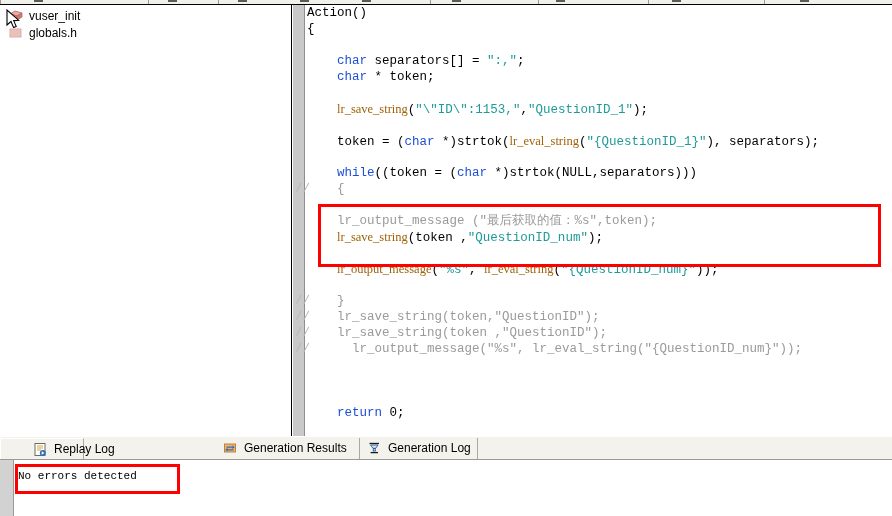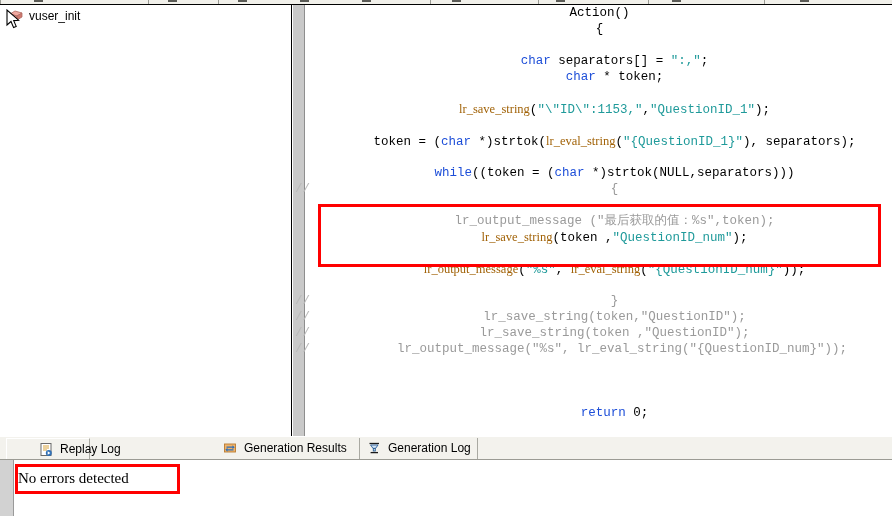--- a/index.html
+++ b/index.html
@@ -101,21 +101,20 @@
   }
 
   
   .editor-pane {
     position: absolute;
     left: 293px; top: 0;
     width: 599px;
     height: 431px;
     background: #ffffff;
     overflow: hidden;
-    text-align: center;
   }
   .editor-gutter {
     position: absolute;
     left: 0; top: 0;
     width: 12px; height: 431px;
     background: #c9c9c9;
     border-right: 1px solid #8e8e8e;
     box-sizing: border-box;
   }
   .code {
@@ -207,22 +206,22 @@
     position: absolute;
     left: 0; top: 0;
     width: 14px; height: 56px;
     background: #d2d2d2;
     border-right: 1px solid #9a9a9a;
     box-sizing: border-box;
   }
   .log-line {
     position: absolute;
     left: 18px; top: 10px;
-    font-family: Liberation Serif, serif;
-    font-size: 15px;
+    font-family: Liberation Mono, monospace;
+    font-size: 11px;
     color: #000;
     white-space: pre;
   }
   .log-highlight {
     position: absolute;
     left: 15px; top: 464px;
     width: 165px; height: 30px;
     border: 3px solid #ff0000;
     box-sizing: border-box;
     z-index: 6;
@@ -262,41 +261,52 @@
             <polygon points="2,5 7,2 14,4 9,7" fill="#f0a9a0" stroke="#b06a62" stroke-width="0.8"></polygon>
             <polygon points="2,5 9,7 9,11 2,9" fill="#e08e84" stroke="#b06a62" stroke-width="0.8"></polygon>
             <polygon points="9,7 14,4 14,8 9,11" fill="#d07a70" stroke="#b06a62" stroke-width="0.8"></polygon>
           </svg>
         </span>
         <span class="lbl">vuser_init</span>
       </div>
 
 
 
+      <div class="tree-item">
+        <span class="ic">
+          <svg class="ic-file" width="16" height="14" viewBox="0 0 16 14">
+            <rect x="2" y="3" width="11" height="8" fill="#f3cfcb" stroke="#cf9a94" stroke-width="0.8"></rect>
+            <line x1="3" y1="5" x2="12" y2="5" stroke="#e0a8a2" stroke-width="0.8"></line>
+            <line x1="3" y1="7" x2="12" y2="7" stroke="#e0a8a2" stroke-width="0.8"></line>
+            <line x1="3" y1="9" x2="12" y2="9" stroke="#e0a8a2" stroke-width="0.8"></line>
+          </svg>
+        </span>
+        <span class="lbl">globals.h</span>
+      </div>
 
     </div>
 
     <span class="cursor">
       <svg width="16" height="22" viewBox="0 0 16 22">
         <polygon points="1,1 1,16 5,12.5 7.6,18.6 10.2,17.4 7.7,11.6 12.6,11.2" fill="#ffffff" stroke="#000000" stroke-width="1.1" stroke-linejoin="miter"></polygon>
       </svg>
     </span>
   </div>
 
   <div class="editor-pane">
     <div class="editor-gutter"></div>
     <div class="code" id="code-body"><div class="ln"><span class="pln">Action()</span></div><div class="ln"><span class="pln">{</span></div><div class="ln"><span class="pln"></span></div><div class="ln"><span class="pln">    </span><span class="kw">char</span><span class="pln"> separators[] = </span><span class="str">":,"</span><span class="pln">;</span></div><div class="ln"><span class="pln">    </span><span class="kw">char</span><span class="pln"> * token;</span></div><div class="ln"><span class="pln"></span></div><div class="ln"><span class="pln">    </span><span class="fn">lr_save_string</span><span class="pln">(</span><span class="str">"\"ID\":1153,"</span><span class="pln">,</span><span class="str">"QuestionID_1"</span><span class="pln">);</span></div><div class="ln"><span class="pln"></span></div><div class="ln"><span class="pln">    token = (</span><span class="kw">char</span><span class="pln"> *)strtok(</span><span class="fn">lr_eval_string</span><span class="pln">(</span><span class="str">"{QuestionID_1}"</span><span class="pln">), separators);</span></div><div class="ln"><span class="pln"></span></div><div class="ln"><span class="pln">    </span><span class="kw">while</span><span class="pln">((token = (</span><span class="kw">char</span><span class="pln"> *)strtok(NULL,separators)))</span></div><div class="ln"><span class="cmark">//</span><span class="cmt">    {</span></div><div class="ln"><span class="pln"></span></div><div class="ln"><span class="cmt">    lr_output_message ("最后获取的值：%s",token);</span></div><div class="ln"><span class="pln">    </span><span class="fn">lr_save_string</span><span class="pln">(token ,</span><span class="str">"QuestionID_num"</span><span class="pln">);</span></div><div class="ln"><span class="pln"></span></div><div class="ln"><span class="pln">    </span><span class="fn">lr_output_message</span><span class="pln">(</span><span class="str">"%s"</span><span class="pln">, </span><span class="fn">lr_eval_string</span><span class="pln">(</span><span class="str">"{QuestionID_num}"</span><span class="pln">));</span></div><div class="ln"><span class="pln"></span></div><div class="ln"><span class="cmark">//</span><span class="cmt">    }</span></div><div class="ln"><span class="cmark">//</span><span class="cmt">    lr_save_string(token,"QuestionID");</span></div><div class="ln"><span class="cmark">//</span><span class="cmt">    lr_save_string(token ,"QuestionID");</span></div><div class="ln"><span class="cmark">//</span><span class="cmt">      lr_output_message("%s", lr_eval_string("{QuestionID_num}"));</span></div><div class="ln"><span class="pln"></span></div><div class="ln"><span class="pln"></span></div><div class="ln"><span class="pln"></span></div><div class="ln"><span class="pln">    </span><span class="kw">return</span><span class="pln"> 0;</span></div><div class="ln"><span class="pln"></span></div></div>
     <div class="code-highlight"></div>
   </div>
 
 </div>
 
 <div class="tabbar">
 
-  <div class="tab active" style="left:6px;width:84px;padding-left:32px;">
+  <div class="tab active" style="left:0;width:84px;padding-left:32px;">
     <span class="ticon">
       <svg width="15" height="15" viewBox="0 0 15 15">
         <rect x="2" y="1.5" width="10" height="12" fill="#ffffff" stroke="#6a6a6a" stroke-width="1"></rect>
         <line x1="4" y1="4" x2="10" y2="4" stroke="#d8a33a" stroke-width="1"></line>
         <line x1="4" y1="6" x2="10" y2="6" stroke="#d8a33a" stroke-width="1"></line>
         <line x1="4" y1="8" x2="8" y2="8" stroke="#d8a33a" stroke-width="1"></line>
         <circle cx="9.8" cy="11" r="3" fill="#2f6fb5"></circle>
         <polygon points="8.7,9.3 11.4,11 8.7,12.7" fill="#ffffff"></polygon>
       </svg>
     </span>

